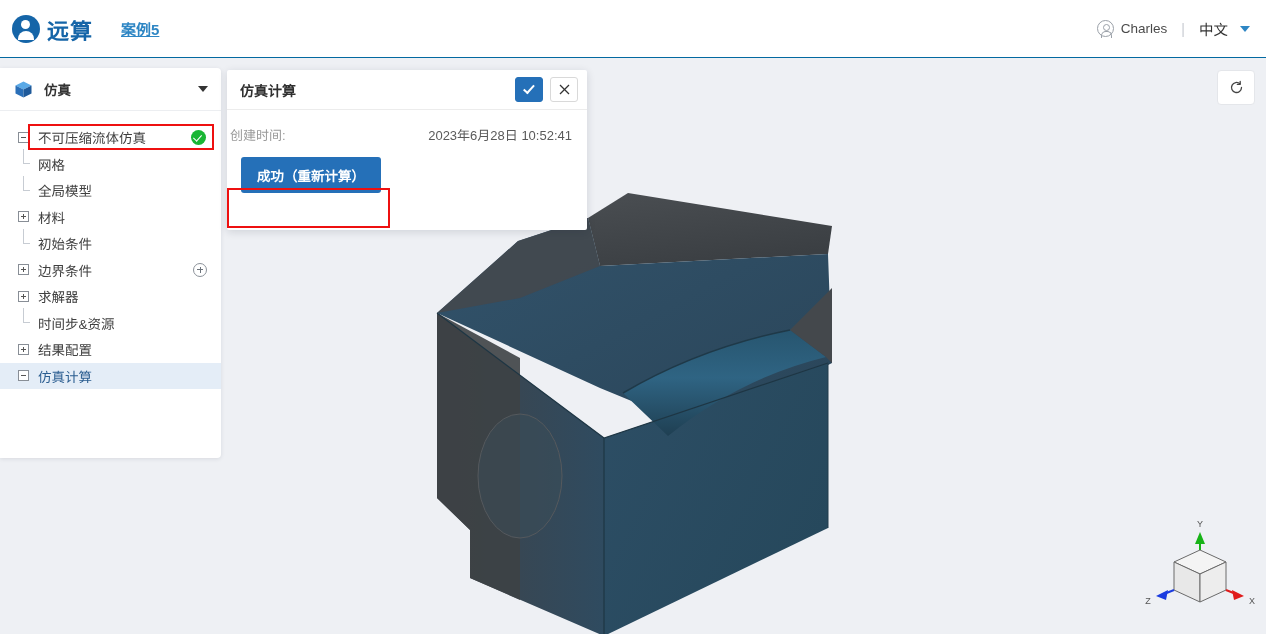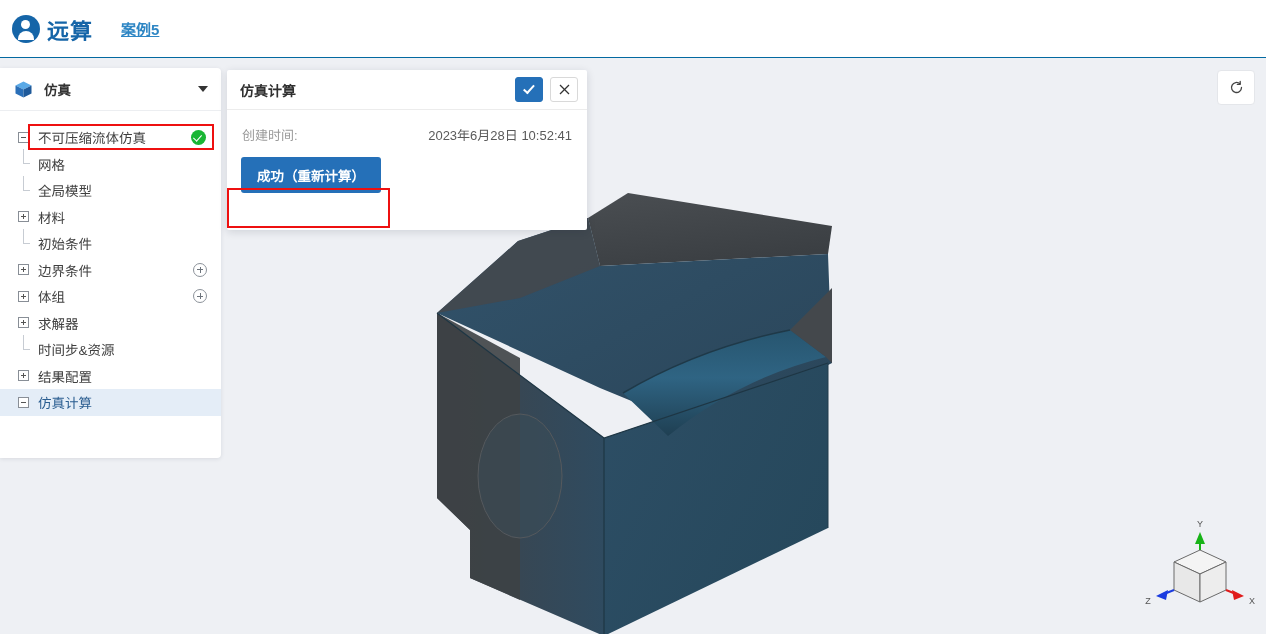--- a/index.html
+++ b/index.html
@@ -292,21 +292,21 @@
     width: 28px; height: 25px;
     background: #ffffff;
     border: 1px solid #d9d9d9;
     border-radius: 3px;
     display: flex; align-items: center; justify-content: center;
     cursor: pointer;
     color: #333;
     font-size: 14px;
     line-height: 1;
   }
-  .dialog-body { padding: 10px 15px 0 15px; }
+  .dialog-body { padding: 10px 15px 0 3px; }
   .drow {
     display: flex; align-items: center;
     height: 29px;
     font-size: 13px;
   }
   .drow .dk { color: #9a9a9a; }
   .drow .dv { margin-left: auto; color: #5a5a5a; }
   .dialog-foot {
     padding: 8px 0 0 14px;
   }
@@ -437,20 +437,27 @@
     </svg>
   </div>
 
   <div class="header">
     <div class="brand">
       <span class="brand-logo"></span>
       <span class="brand-name">远算</span>
     </div>
     <span class="project-name">案例5</span>
 
+    <div class="header-right">
+      <span class="user-avatar-icon"></span>
+      <span class="user-name">Charles</span>
+      <span class="header-sep">|</span>
+      <span class="lang-label">中文</span>
+      <span class="lang-caret"></span>
+    </div>
   </div>
 
   <div class="sidebar">
     <div class="sidebar-head">
       <span class="cube-icon">
         <svg width="19" height="19" viewBox="0 0 19 19">
           <polygon points="9.5,1.5 17.5,5.5 9.5,9.5 1.5,5.5" fill="#5aa9e6"></polygon>
           <polygon points="1.5,5.5 9.5,9.5 9.5,17.5 1.5,13.5" fill="#2a6fb8"></polygon>
           <polygon points="9.5,9.5 17.5,5.5 17.5,13.5 9.5,17.5" fill="#1f5a9a"></polygon>
         </svg>
@@ -486,25 +493,20 @@
         <span class="leafline"></span>
         <span class="tree-label">初始条件</span>
       </div>
 
       <div class="tree-row">
         <span class="tg plus"></span>
         <span class="tree-label">边界条件</span>
         <span class="trail-add"></span>
       </div>
 
-      <div class="tree-row">
-        <span class="tg plus"></span>
-        <span class="tree-label">体组</span>
-        <span class="trail-add"></span>
-      </div>
 
       <div class="tree-row">
         <span class="tg plus"></span>
         <span class="tree-label">求解器</span>
       </div>
 
       <div class="tree-row">
         <span class="leafline"></span>
         <span class="tree-label">时间步&amp;资源</span>
       </div>

